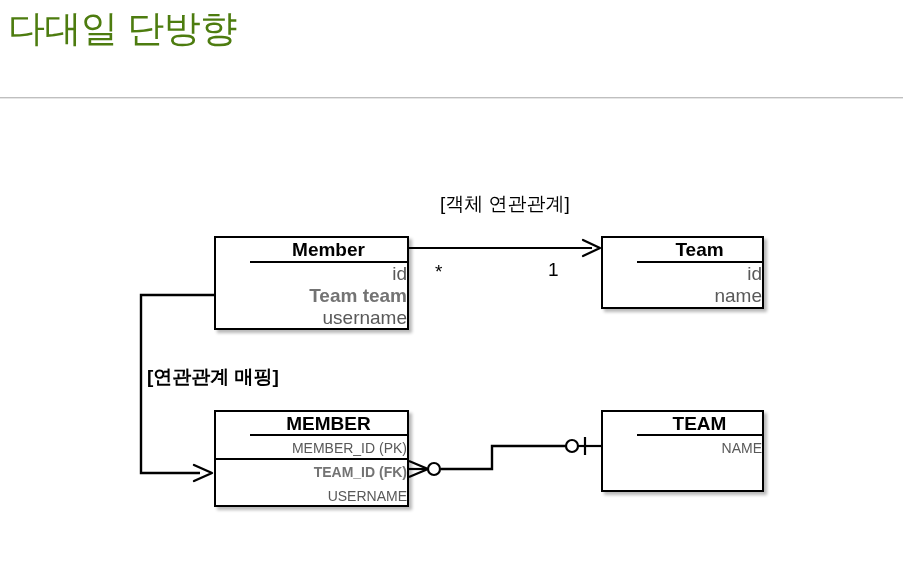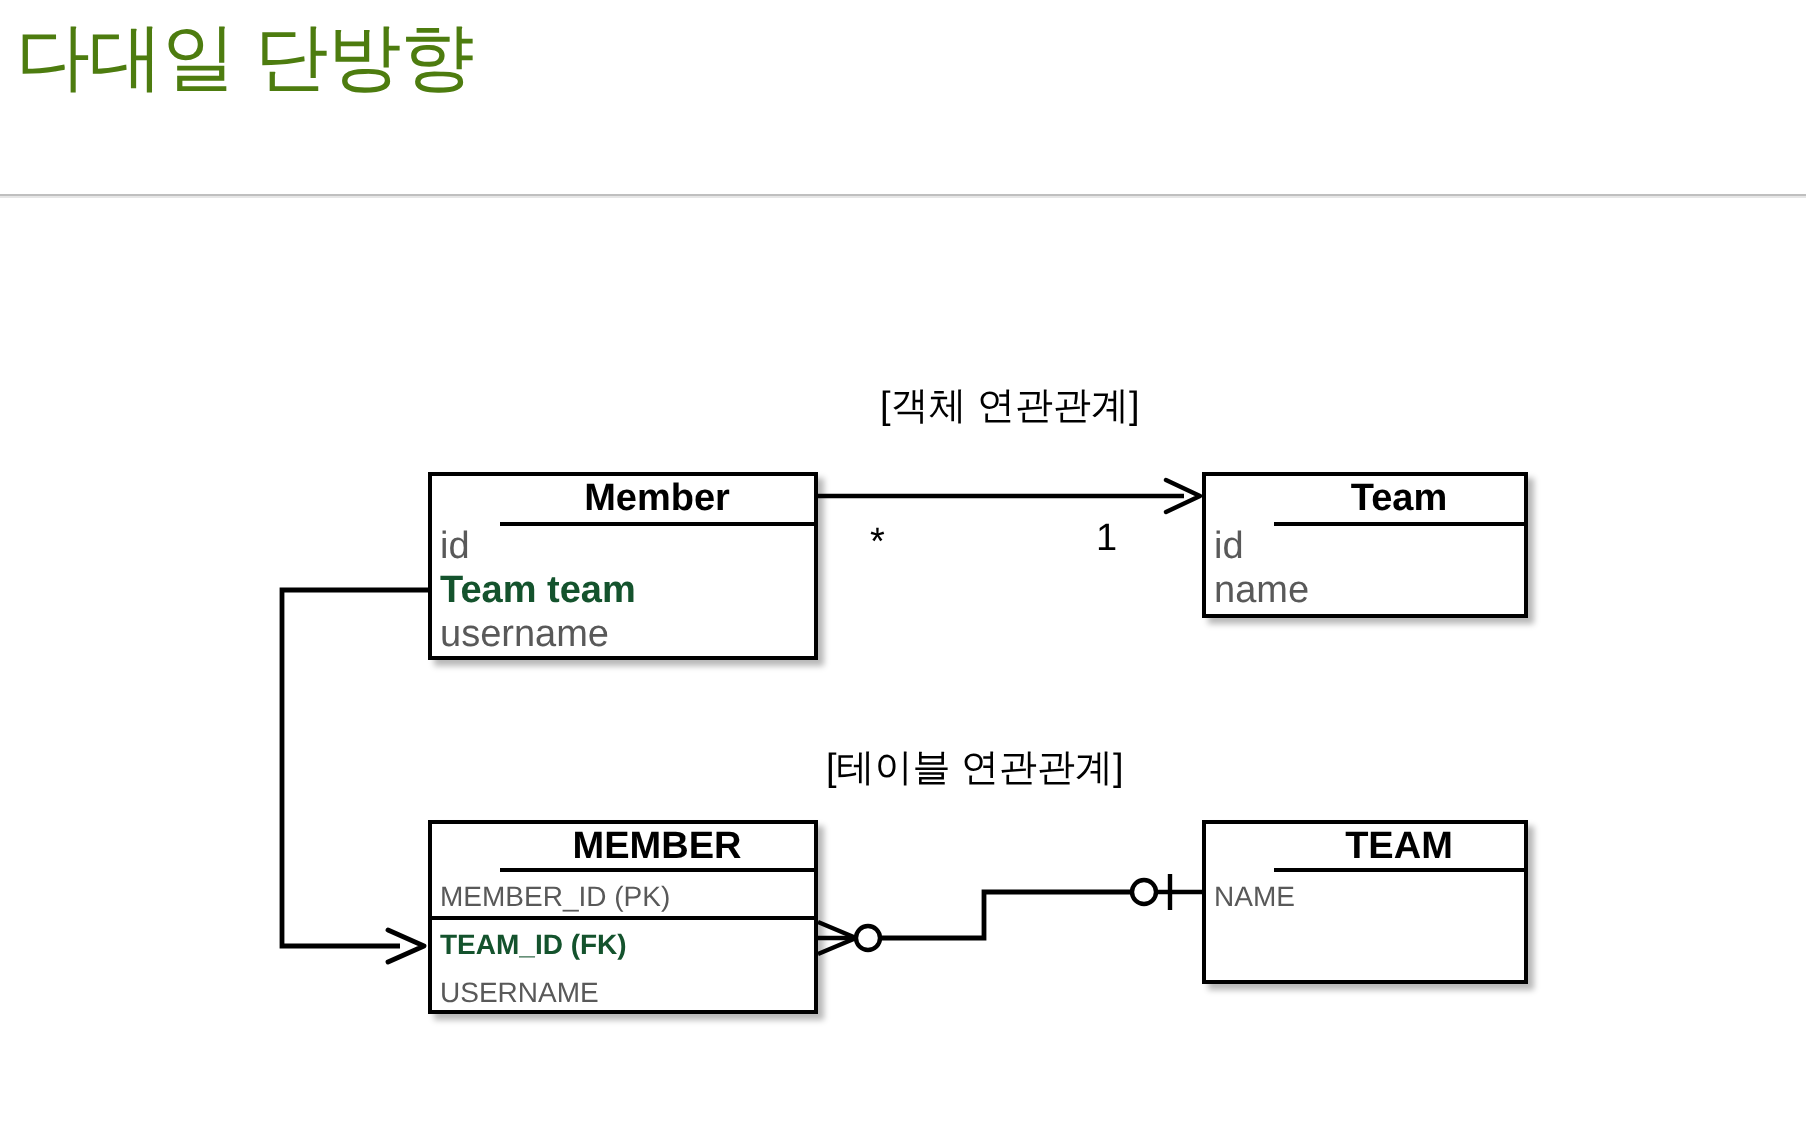--- a/index.html
+++ b/index.html
@@ -70,27 +70,28 @@
     color: #000000;
     border-bottom: 2px solid #000000;
     box-sizing: border-box;
     white-space: nowrap;
     overflow: hidden;
     margin-left: 34px;
   }
   .entity-row {
     color: #595959;
     box-sizing: border-box;
-    padding-left: 4px;
+    padding-left: 23px;
     white-space: nowrap;
     overflow: hidden;
+    text-align: right;
   }
   .entity-row.bold {
     font-weight: bold;
-    color: #14532d;
+    color: #737373;
   }
   .entity-row.ruled {
     border-bottom: 2px solid #000000;
   }
 
   
   .class-box .entity-title { font-size: 19px; line-height: 24px; height: 25px; }
   .class-box .entity-row   { font-size: 19px; line-height: 22px; height: 22px; }
 
   
@@ -158,22 +159,22 @@
 
       <circle cx="572" cy="430" r="6" fill="#ffffff" stroke="#000000" stroke-width="2.2"></circle>
 
       <line x1="585" y1="421" x2="585" y2="439" stroke="#000000" stroke-width="2.2"></line>
       <line x1="578" y1="430" x2="601" y2="430" stroke="#000000" stroke-width="2.2"></line>
     </g>
   </svg>
 
   <div class="annotation" id="label-object-relation">[객체 연관관계]</div>
 
-  <div class="annotation" id="label-table-relation">[테이블 연관관계]</div>
-
+
+  <div class="annotation bold" id="label-mapping">[연관관계 매핑]</div>
 
   <div class="multiplicity" id="mult-many">*</div>
 
   <div class="multiplicity" id="mult-one">1</div>
 
   <div class="entity-box class-box" id="box-member-class">
     <div class="entity-title">Member</div>
     <div class="entity-row">id</div>
     <div class="entity-row bold">Team team</div>
     <div class="entity-row">username</div>

